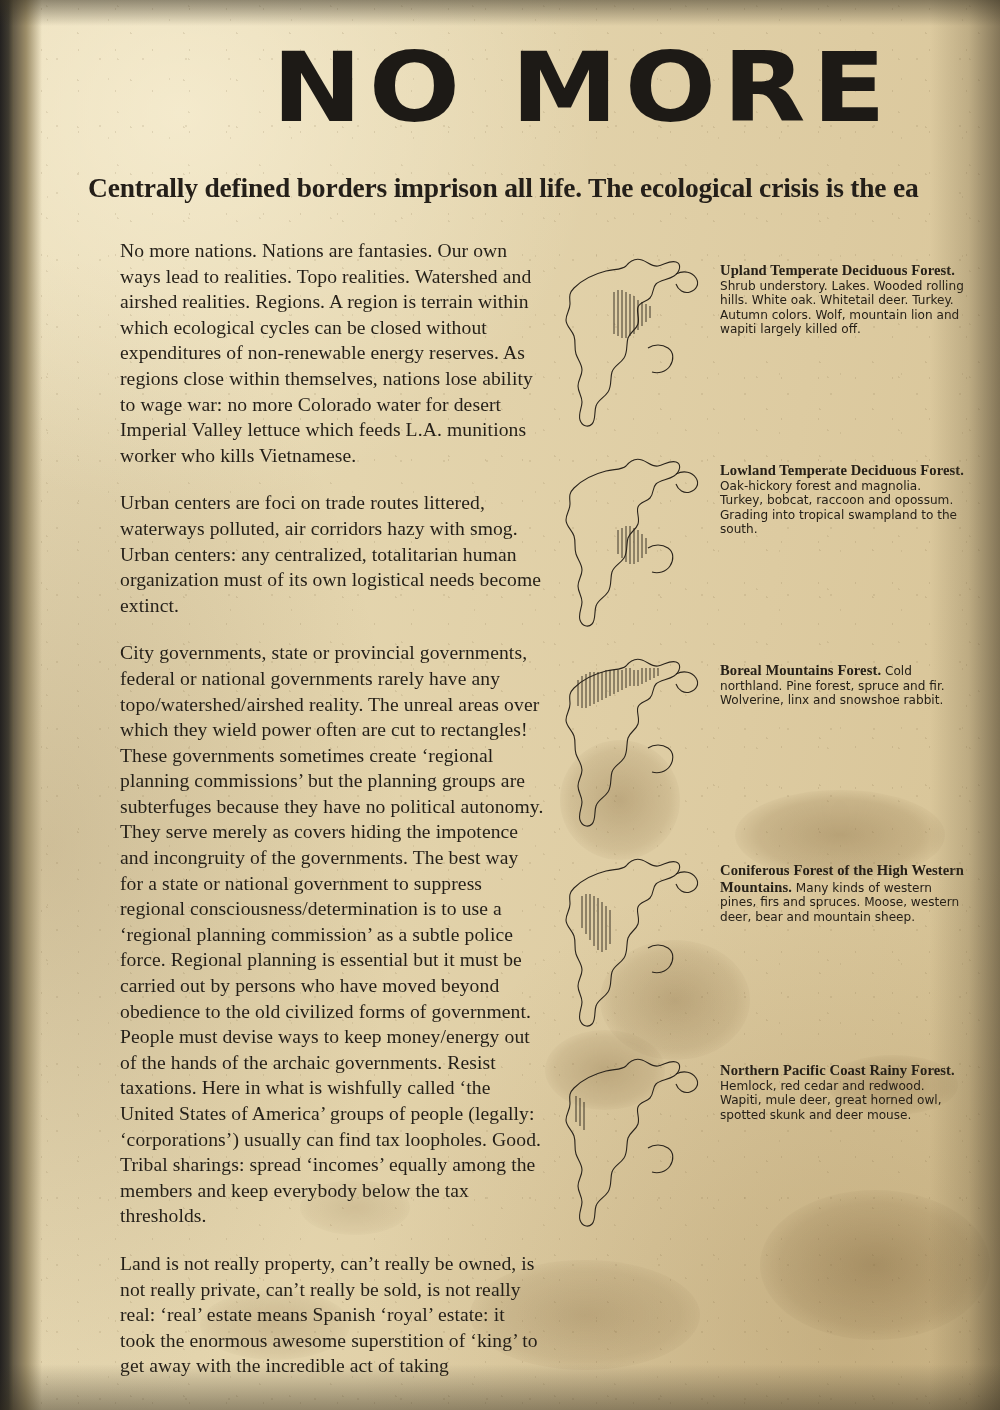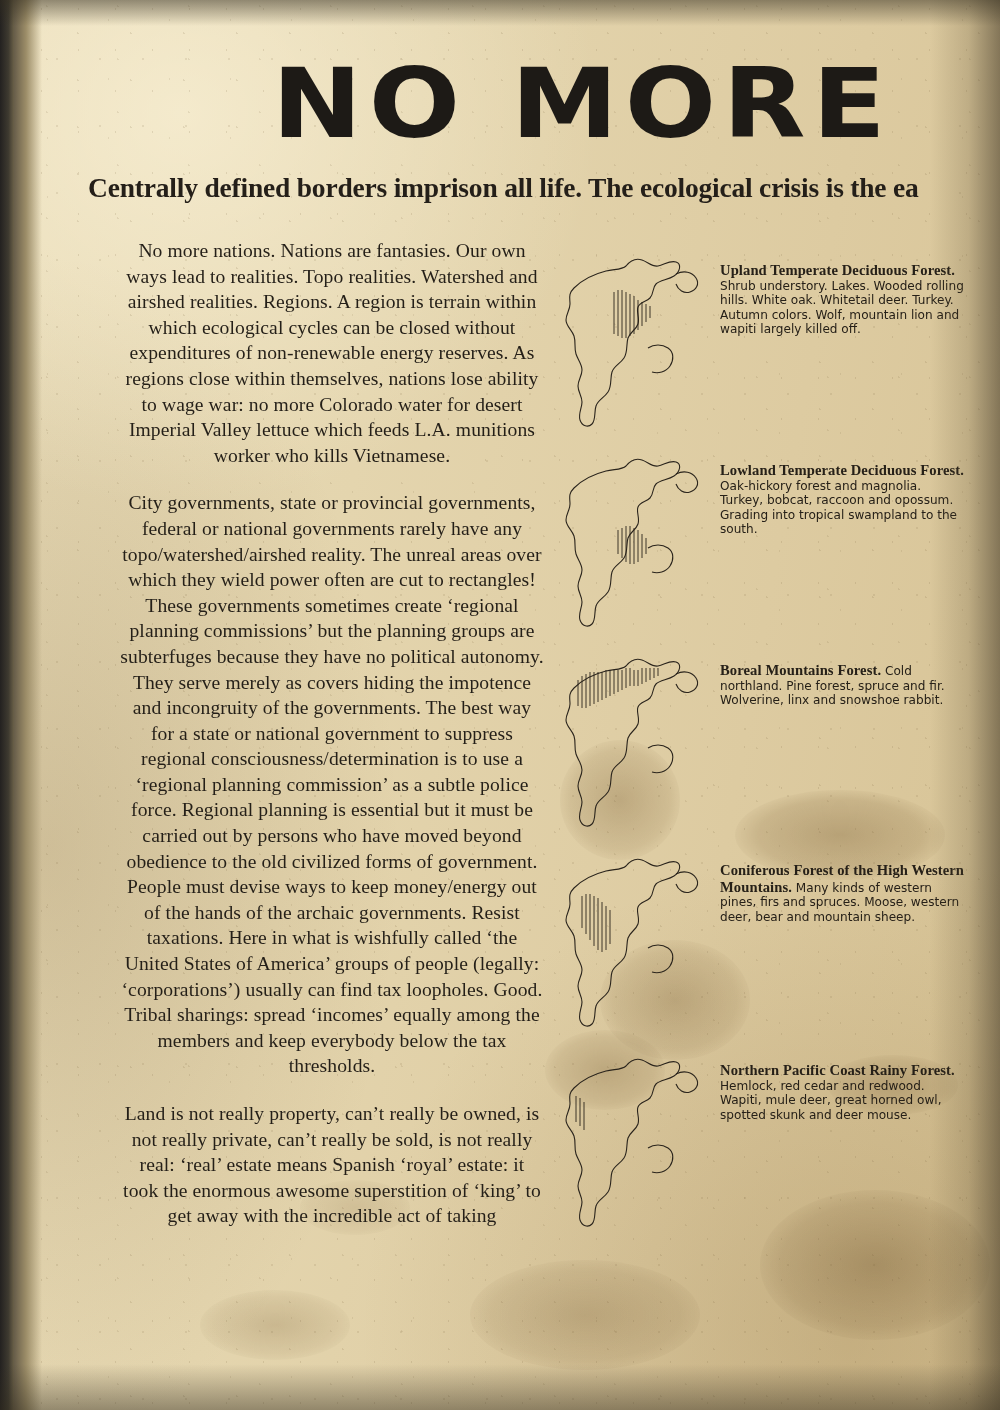--- a/index.html
+++ b/index.html
@@ -77,21 +77,21 @@
     border-radius: 50%;
     pointer-events: none;
     mix-blend-mode: multiply;
   }
 
   
   #masthead {
     position: absolute;
     left: 42px;
     right: 0;
-    top: 56px;
+    top: 40px;
     height: 96px;
   }
   #masthead-title {
     position: absolute;
     left: 230px;
     top: 0;
     font-family: "DejaVu Sans", sans-serif;
     font-weight: 700;
     font-size: 96px;
     letter-spacing: 6px;
@@ -120,21 +120,21 @@
     left: 104px;
     top: 238px;
     width: 440px;
   }
   #col-left p {
     margin: 0 0 22px 16px;
     font-family: "Liberation Serif", serif;
     font-size: 19.6px;
     line-height: 25.6px;
     color: #241f18;
-    text-align: center;
+    text-align: left;
     letter-spacing: .1px;
   }
 
   
   #col-right {
     position: absolute;
     left: 556px;
     top: 244px;
     width: 420px;
   }
@@ -214,20 +214,21 @@
   <div id="speckle"></div>
 
   <div id="masthead">
     <div id="masthead-title">NO  MORE</div>
   </div>
 
   <div id="deck">Centrally defined borders imprison all life. The ecological crisis is the ea</div>
 
   <div id="col-left">
     <p>No more nations.  Nations are fantasies.  Our own ways lead to realities.  Topo realities.  Watershed and airshed realities.  Regions.  A region is terrain within which ecological cycles can be closed without expenditures of non-renewable energy reserves. As regions close within themselves, nations lose ability to wage war: no more Colorado water for desert Imperial Valley lettuce which feeds L.A. munitions worker who kills Vietnamese.</p>
+    <p>Urban centers are foci on trade routes littered, waterways polluted, air corridors hazy with smog. Urban centers: any centralized, totalitarian human organization must of its own logistical needs become extinct.</p>
     <p>City governments, state or provincial governments, federal or national governments rarely have any topo/watershed/airshed reality.  The unreal areas over which they wield power often are cut to rectangles!  These governments sometimes create ‘regional planning commissions’ but the planning groups are subterfuges because they have no political autonomy.  They serve merely as covers hiding the impotence and incongruity of the governments.  The best way for a state or national government to suppress regional consciousness/determination is to use a ‘regional planning commission’ as a subtle police force.  Regional planning is essential but it must be carried out by persons who have moved beyond obedience to the old civilized forms of government.  People must devise ways to keep money/energy out of the hands of the archaic governments.  Resist taxations.  Here in what is wishfully called ‘the United States of America’ groups of people (legally: ‘corporations’) usually can find tax loopholes. Good.  Tribal sharings: spread ‘incomes’ equally among the members and keep everybody below the tax thresholds.</p>
     <p>Land is not really property, can’t really be owned, is not really private, can’t really be sold, is not really real: ‘real’ estate means Spanish ‘royal’ estate: it took the enormous awesome superstition of ‘king’ to get away with the incredible act of taking</p>
   </div>
 
   <div id="col-right">
 
     <div class="biome">
       <div class="biome-map">
         <svg class="map-svg" viewBox="0 0 160 190" width="160" height="190" aria-hidden="true">
           <path class="map-outline" d="M18,44 C26,36 38,30 50,27 C58,25 66,26 70,22 C74,17 80,14 86,16 C92,18 96,23 102,22 C108,21 114,16 120,18 C126,20 124,28 118,32 C112,36 104,36 100,40 C96,44 98,50 94,54 C90,58 84,58 82,63 C80,68 84,74 82,80 C80,86 74,88 72,94 C70,100 72,108 68,114 C64,120 58,122 56,128 C54,134 56,142 52,148 C48,154 42,156 40,162 C38,168 40,176 36,180 C32,184 26,182 24,176 C22,170 26,164 26,158 C26,152 22,148 22,142 C22,136 26,132 26,126 C26,120 22,116 20,110 C18,104 20,98 18,92 C16,86 10,82 10,76 C10,70 14,66 14,60 C14,54 12,50 18,44 Z"></path>

